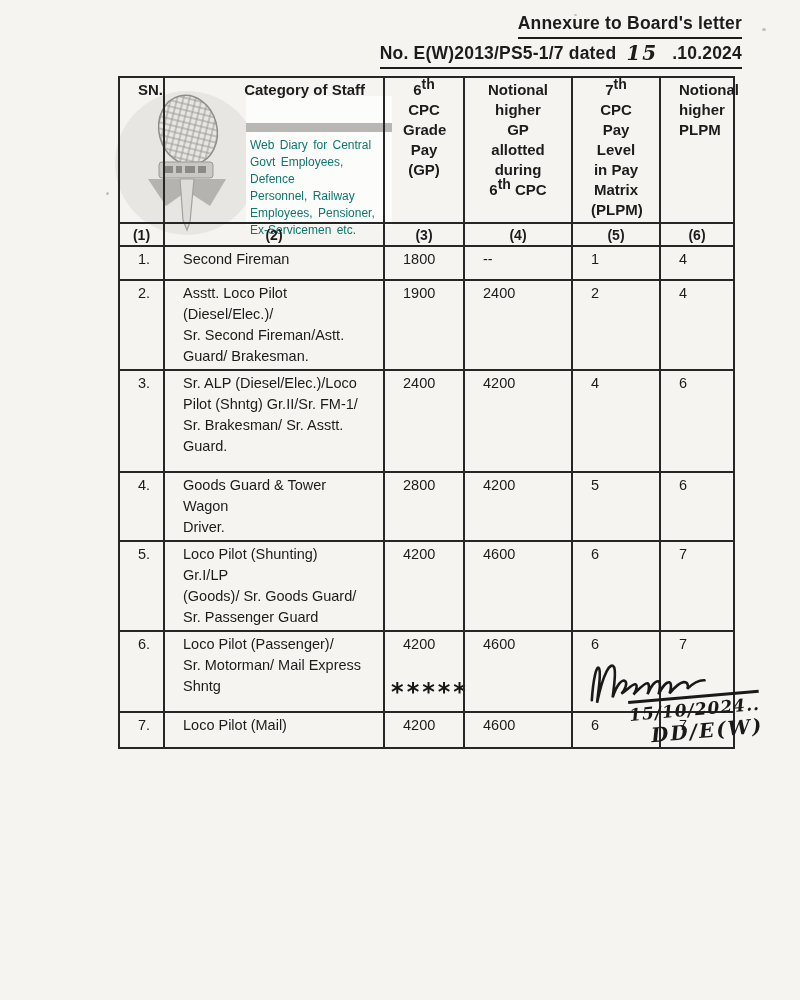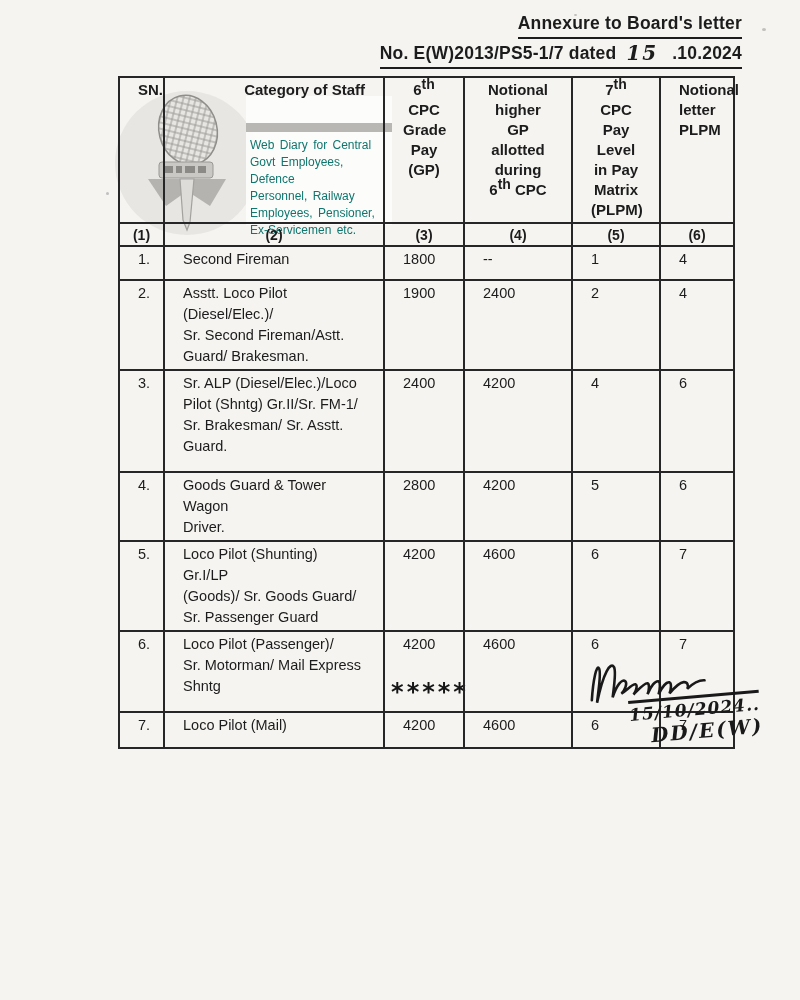--- a/index.html
+++ b/index.html
@@ -176,21 +176,21 @@
         <col style="width:88px">
         <col style="width:74px">
     </colgroup>
     <tbody>
       <tr class="hdr">
         <th class="h-sn">SN.</th>
         <th class="h-cat">Category of Staff</th>
         <th class="h-num"><span>6</span><sup>th</sup><span> CPC Grade Pay (GP)</span></th>
         <th class="h-num"><span>Notional higher GP allotted during 6</span><sup>th</sup><span> CPC</span></th>
         <th class="h-num"><span>7</span><sup>th</sup><span> CPC Pay Level in Pay Matrix (PLPM)</span></th>
-        <th class="h-num">Notional letter PLPM</th>
+        <th class="h-num">Notional higher PLPM</th>
       </tr>
       <tr class="colnums">
         <td>(1)</td>
         <td>(2)</td>
         <td>(3)</td>
         <td>(4)</td>
         <td>(5)</td>
         <td>(6)</td>
       </tr>
     </tbody>

